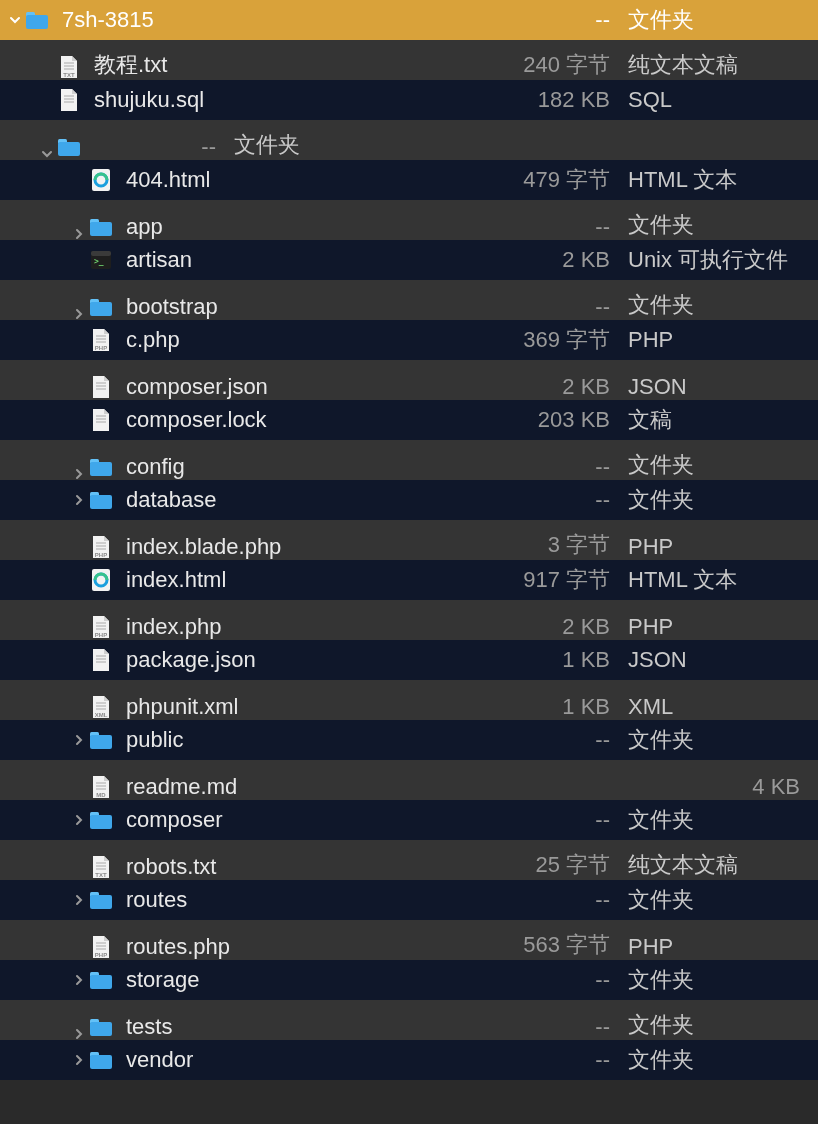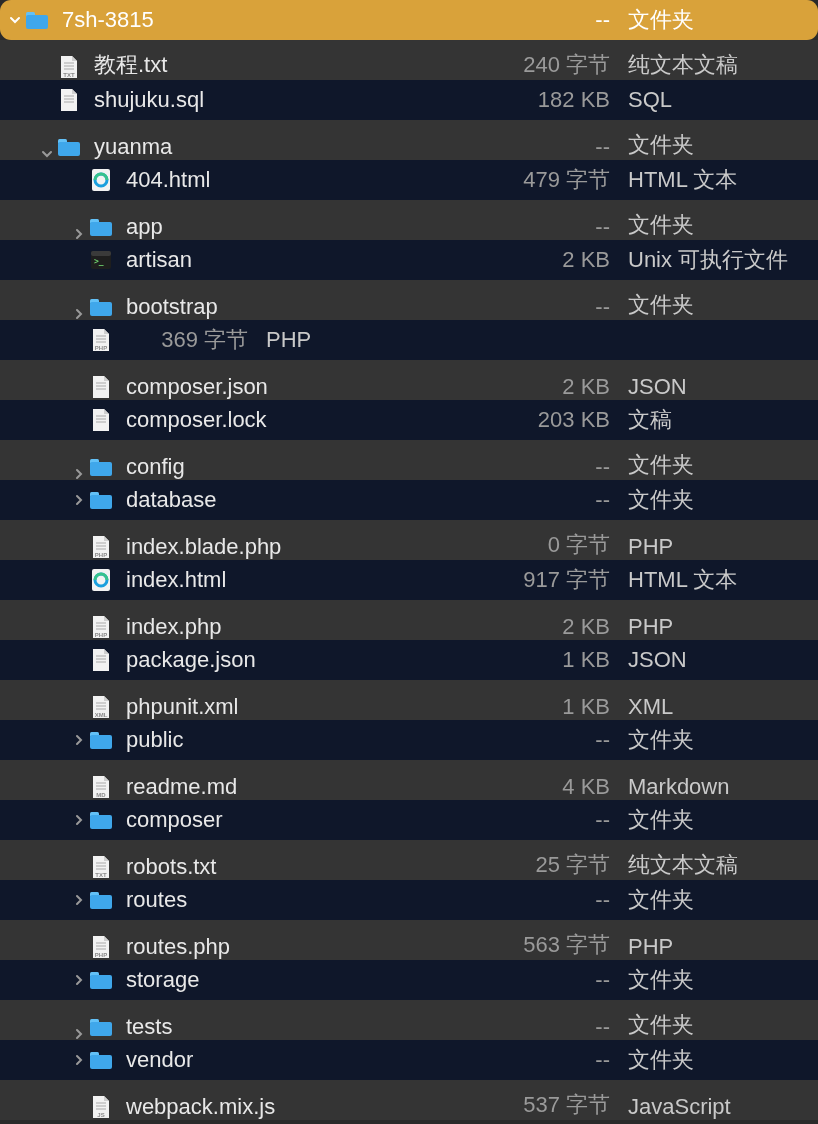--- a/index.html
+++ b/index.html
@@ -13,21 +13,21 @@
     color: #c9c9c9;
   }
   .row {
     display: flex;
     align-items: center;
     height: 40px;
     padding-left: 6px;
   }
   .row.alt { background: #343434; align-items: flex-end; }
   .row.base { background: #0f172a; }
-  .row.selected { background: #d9a23a; color: #ffffff; border-radius: 11px; }
+  .row.selected { background: #d9a23a; color: #ffffff; }
   .row.selected .size, .row.selected .kind { color: #ffffff; }
   .disclosure {
     width: 18px;
     display: inline-flex;
     align-items: center;
     justify-content: center;
     color: #9a9a9a;
     font-size: 14px;
   }
   .row.selected .disclosure { color: #ffffff; }
@@ -144,21 +144,20 @@
         <svg width="12" height="12" viewBox="0 0 12 12">
           <path d="M2 4l4 4 4-4" fill="none" stroke="currentColor" stroke-width="2" stroke-linecap="round"></path>
         </svg>
       </span>
       <span class="icon">
         <svg class="folder-ico" viewBox="0 0 26 26">
           <rect class="tab" x="2" y="5" width="9" height="5" rx="1.5"></rect>
           <rect class="body" x="2" y="8" width="22" height="14" rx="2"></rect>
         </svg>
       </span>
-      <span class="name">yuanma</span>
       <span class="size">--</span>
       <span class="kind">文件夹</span>
     </div>
     <div class="row base">
       <span class="indent2"></span>
       <span class="spacer-disclosure"></span>
       <span class="icon">
         <svg class="edge-ico" viewBox="0 0 26 26">
           <rect class="bg" x="4" y="2" width="18" height="22" rx="2"></rect>
           <circle cx="13" cy="13" r="6" fill="none" stroke="#1a9fde" stroke-width="3"></circle>
@@ -225,20 +224,21 @@
           <path class="page" d="M5 2h11l5 5v17a0 0 0 0 1 0 0H5z"></path>
           <path class="fold" d="M16 2v5h5z"></path>
           <g class="lines">
             <line x1="8" y1="9" x2="18" y2="9"></line>
             <line x1="8" y1="12" x2="18" y2="12"></line>
             <line x1="8" y1="15" x2="18" y2="15"></line>
           </g>
           <text class="label" x="13" y="23" text-anchor="middle">PHP</text>
         </svg>
       </span>
+      <span class="name">c.php</span>
       <span class="size">369 字节</span>
       <span class="kind">PHP</span>
     </div>
     <div class="row alt">
       <span class="indent2"></span>
       <span class="spacer-disclosure"></span>
       <span class="icon">
         <svg class="doc-ico" viewBox="0 0 26 26">
           <path class="page" d="M5 2h11l5 5v17a0 0 0 0 1 0 0H5z"></path>
           <path class="fold" d="M16 2v5h5z"></path>
@@ -314,21 +314,21 @@
           <path class="fold" d="M16 2v5h5z"></path>
           <g class="lines">
             <line x1="8" y1="9" x2="18" y2="9"></line>
             <line x1="8" y1="12" x2="18" y2="12"></line>
             <line x1="8" y1="15" x2="18" y2="15"></line>
           </g>
           <text class="label" x="13" y="23" text-anchor="middle">PHP</text>
         </svg>
       </span>
       <span class="name">index.blade.php</span>
-      <span class="size">0 字节</span>
+      <span class="size">3 字节</span>
       <span class="kind">PHP</span>
     </div>
     <div class="row base">
       <span class="indent2"></span>
       <span class="spacer-disclosure"></span>
       <span class="icon">
         <svg class="edge-ico" viewBox="0 0 26 26">
           <rect class="bg" x="4" y="2" width="18" height="22" rx="2"></rect>
           <circle cx="13" cy="13" r="6" fill="none" stroke="#1a9fde" stroke-width="3"></circle>
           <path d="M7 13a6 6 0 0 1 12 0" fill="none" stroke="#36c28b" stroke-width="3"></path>
@@ -421,21 +421,20 @@
           <g class="lines">
             <line x1="8" y1="9" x2="18" y2="9"></line>
             <line x1="8" y1="12" x2="18" y2="12"></line>
             <line x1="8" y1="15" x2="18" y2="15"></line>
           </g>
           <text class="label" x="13" y="23" text-anchor="middle">MD</text>
         </svg>
       </span>
       <span class="name">readme.md</span>
       <span class="size">4 KB</span>
-      <span class="kind">Markdown</span>
     </div>
     <div class="row base">
       <span class="indent2"></span>
       <span class="disclosure">
         <svg width="12" height="12" viewBox="0 0 12 12">
           <path d="M4 2l4 4-4 4" fill="none" stroke="currentColor" stroke-width="2" stroke-linecap="round"></path>
         </svg>
       </span>
       <span class="icon">
         <svg class="folder-ico" viewBox="0 0 26 26">
@@ -546,32 +545,13 @@
       <span class="icon">
         <svg class="folder-ico" viewBox="0 0 26 26">
           <rect class="tab" x="2" y="5" width="9" height="5" rx="1.5"></rect>
           <rect class="body" x="2" y="8" width="22" height="14" rx="2"></rect>
         </svg>
       </span>
       <span class="name">vendor</span>
       <span class="size">--</span>
       <span class="kind">文件夹</span>
     </div>
-    <div class="row alt">
-      <span class="indent2"></span>
-      <span class="spacer-disclosure"></span>
-      <span class="icon">
-        <svg class="doc-ico" viewBox="0 0 26 26">
-          <path class="page" d="M5 2h11l5 5v17a0 0 0 0 1 0 0H5z"></path>
-          <path class="fold" d="M16 2v5h5z"></path>
-          <g class="lines">
-            <line x1="8" y1="9" x2="18" y2="9"></line>
-            <line x1="8" y1="12" x2="18" y2="12"></line>
-            <line x1="8" y1="15" x2="18" y2="15"></line>
-          </g>
-          <text class="label" x="13" y="23" text-anchor="middle">JS</text>
-        </svg>
-      </span>
-      <span class="name">webpack.mix.js</span>
-      <span class="size">537 字节</span>
-      <span class="kind">JavaScript</span>
-    </div>
   </div>
 
 </body></html>

